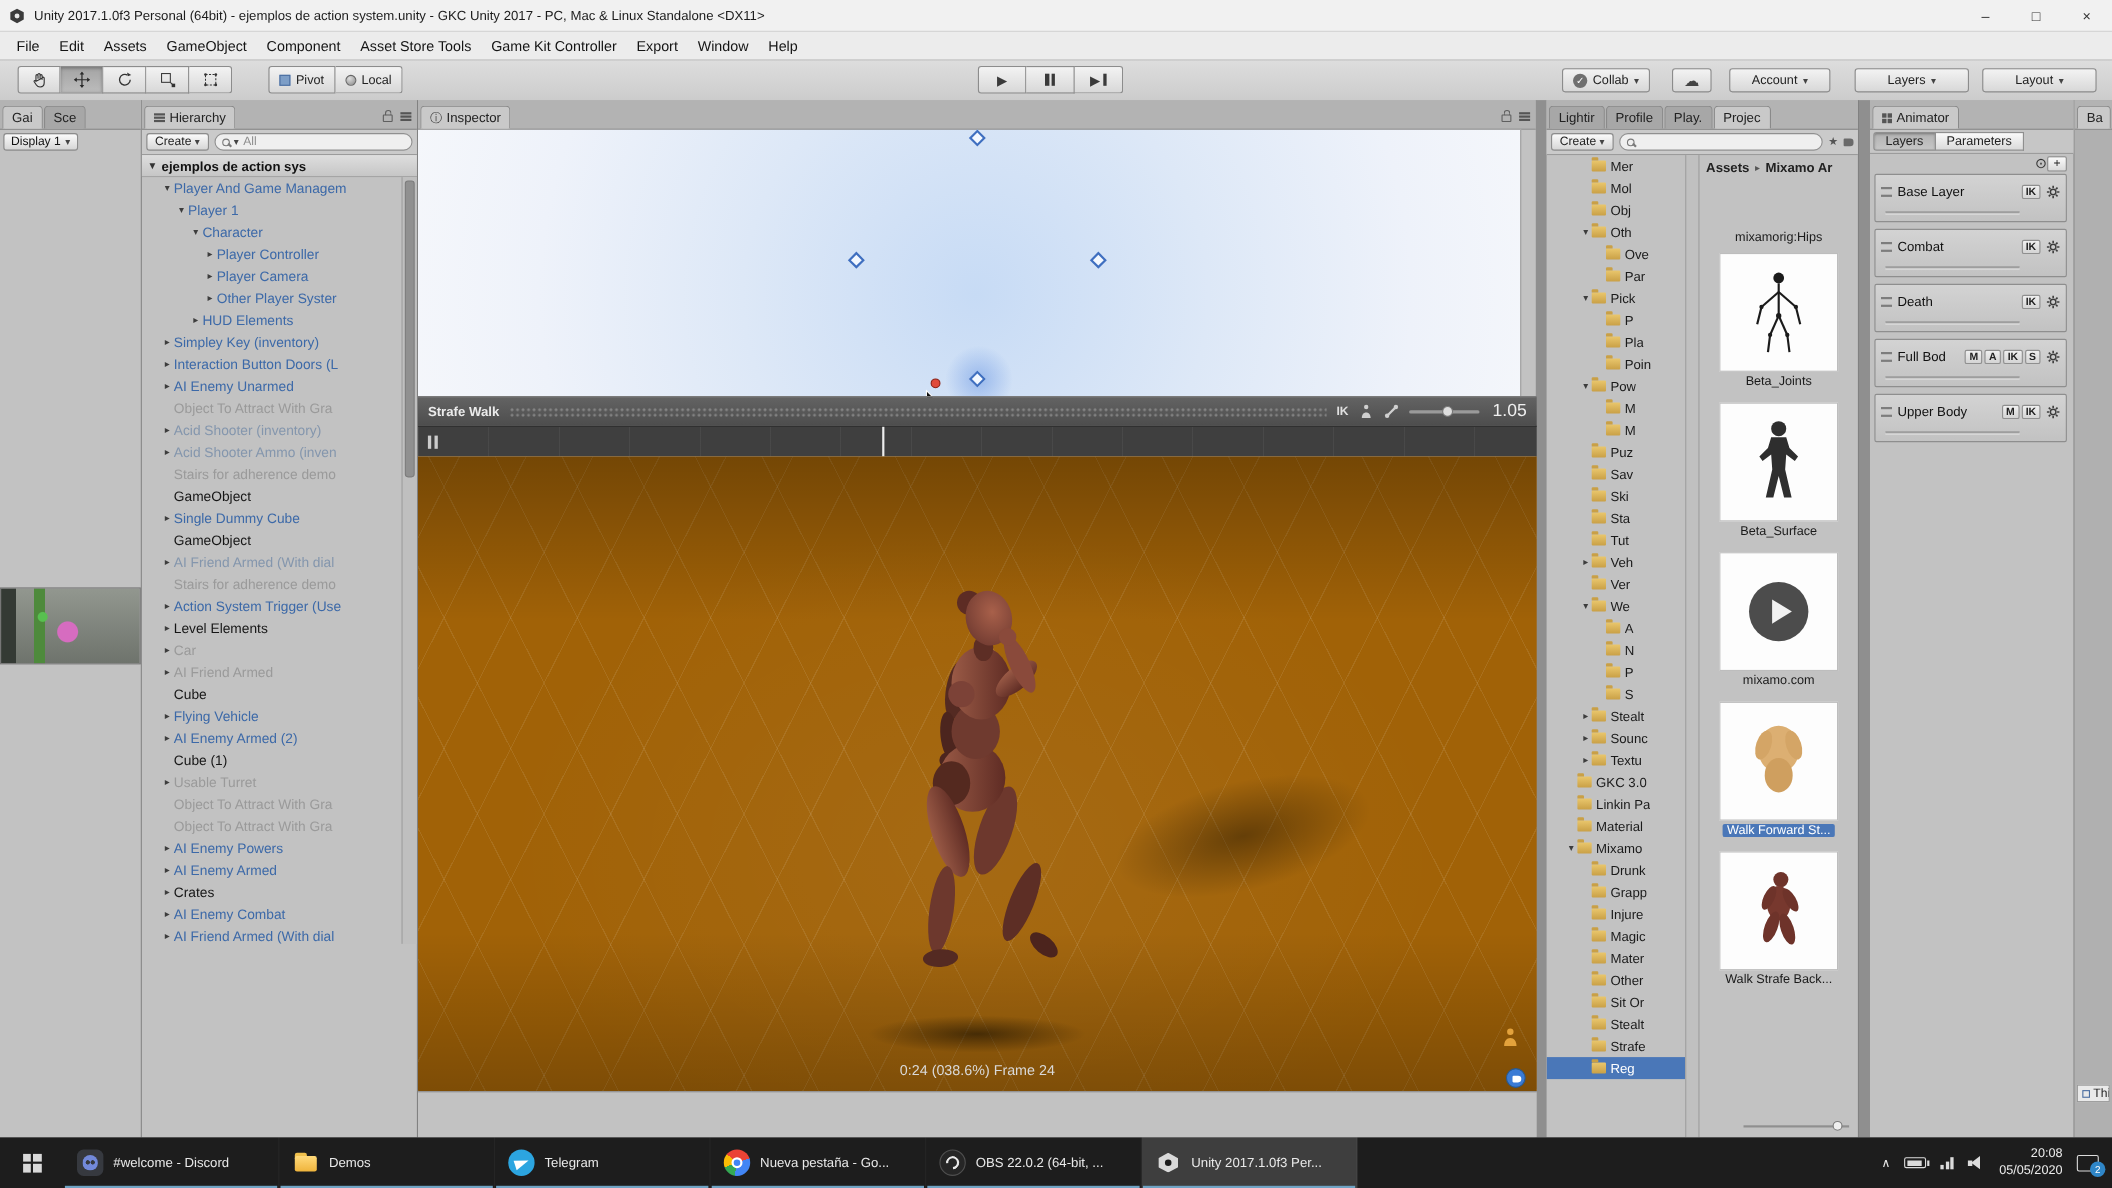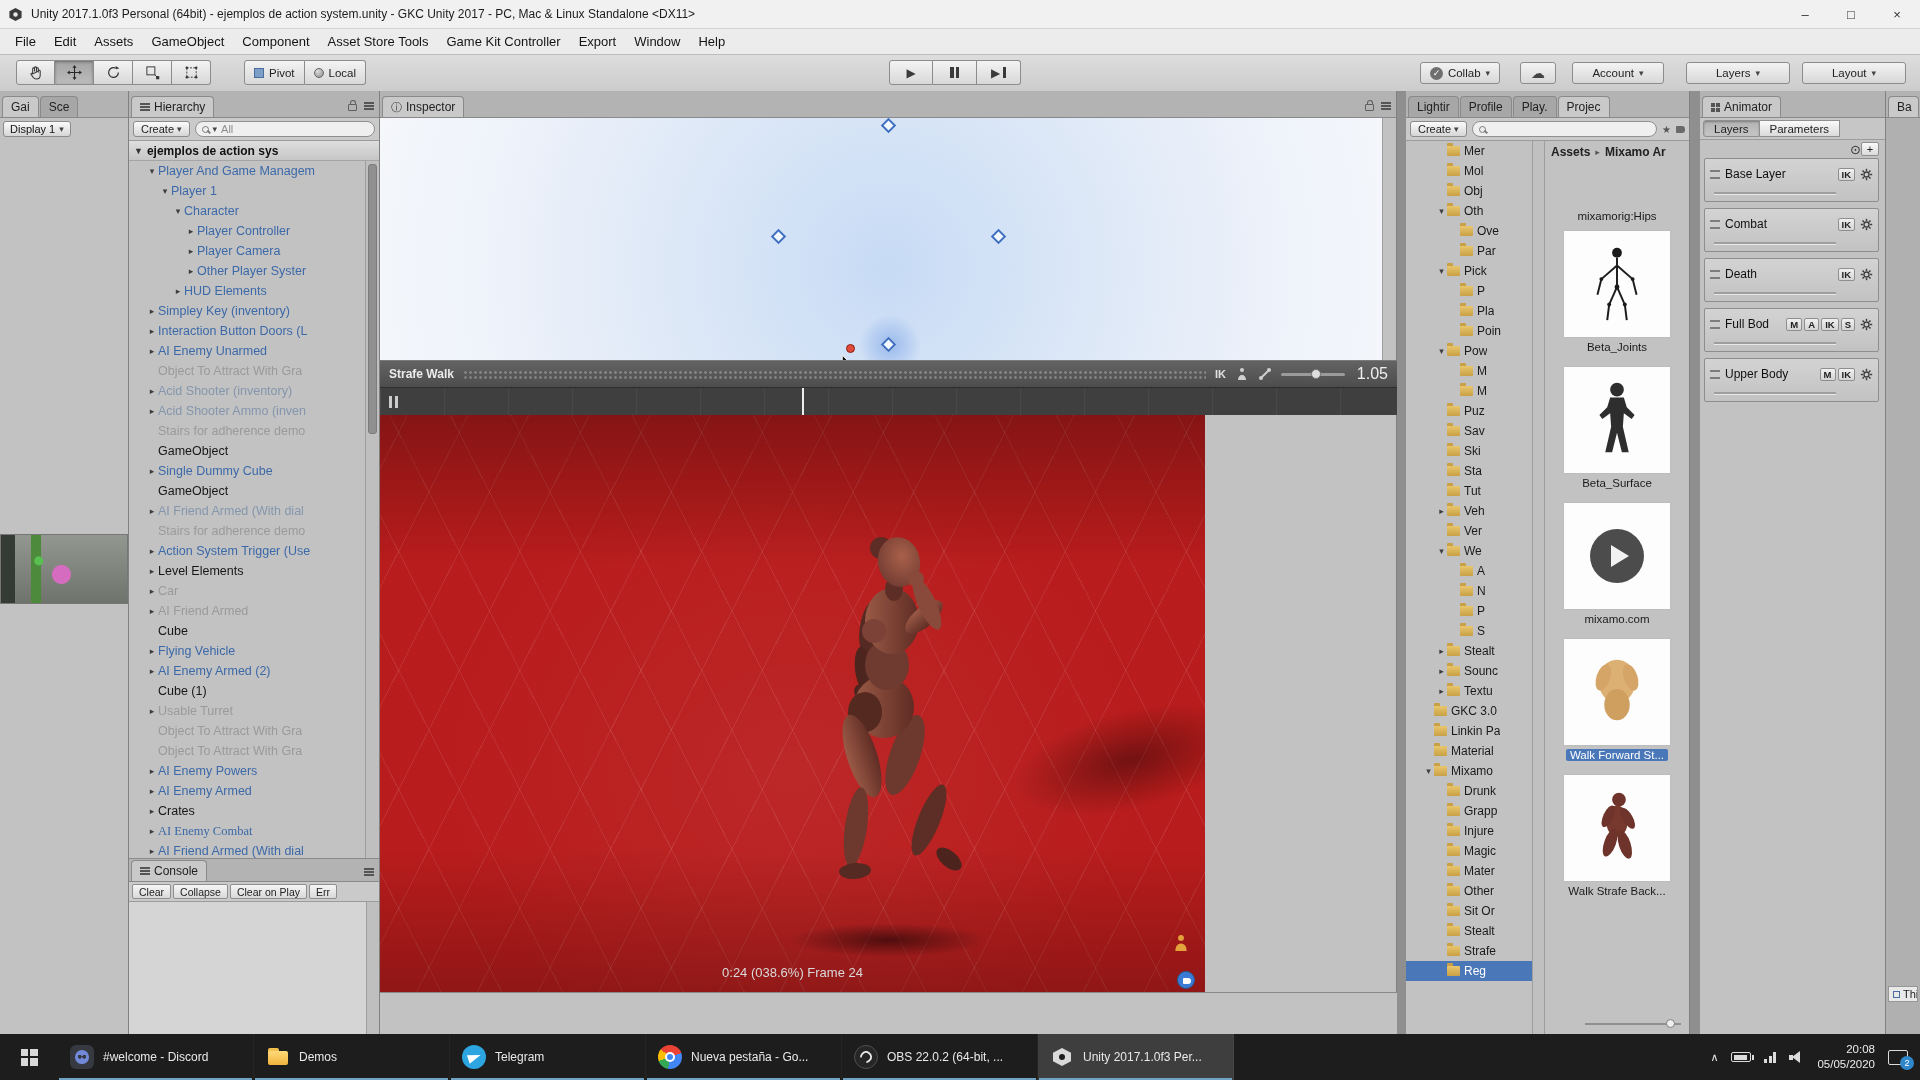--- a/index.html
+++ b/index.html
@@ -154,21 +154,21 @@
   .sb-ik{font-size:11px;font-weight:bold;color:#e0e0e0;}
   .sb-icon{width:14px;height:14px;opacity:.9;flex:none;}
   .sb-slider{width:64px;height:3px;background:#9a9a9a;border-radius:2px;position:relative;flex:none;}
   .sb-knob{position:absolute;left:30px;top:-4px;width:10px;height:10px;border-radius:50%;background:#dedede;border:1px solid #777;}
   .sb-value{font-size:16px;color:#efefef;width:34px;text-align:right;}
   .timeline{position:absolute;left:0;top:296px;width:1017px;height:28px;background:#3f3f3f;border-top:1px solid #2d2d2d;
     background-image:repeating-linear-gradient(90deg,rgba(255,255,255,.05) 0 1px,rgba(0,0,0,0) 1px 64px);}
   .tl-pause{position:absolute;left:9px;top:8px;display:flex;gap:2.5px;}
   .tl-pause span{width:3px;height:12px;background:#cccccc;}
   .playhead{position:absolute;left:422px;top:0;width:1.5px;height:100%;background:#ededed;}
-  .preview{position:absolute;left:0;top:324px;width:825px;height:577px;background:#b91c1c;overflow:hidden;}
+  .preview{position:absolute;left:0;top:324px;width:1017px;height:577px;background:#a16207;overflow:hidden;}
   .grid-layer{position:absolute;inset:0;background-image:
     repeating-linear-gradient(63deg,rgba(255,255,255,.085) 0 1px,rgba(0,0,0,0) 1px 54px),
     repeating-linear-gradient(-63deg,rgba(255,255,255,.085) 0 1px,rgba(0,0,0,0) 1px 54px);}
   .shade-layer{position:absolute;inset:0;background:
     linear-gradient(rgba(0,0,0,.28),rgba(0,0,0,0) 26%,rgba(0,0,0,0) 75%,rgba(0,0,0,.22)),
     radial-gradient(ellipse at 50% 62%,rgba(255,255,255,.05),rgba(0,0,0,0) 60%);}
   .cast-shadow{position:absolute;left:630px;top:295px;width:240px;height:100px;transform:rotate(-14deg);
     background:radial-gradient(ellipse at center,rgba(0,0,0,.38),rgba(0,0,0,0) 70%);}
   .foot-shadow{position:absolute;left:408px;top:508px;width:200px;height:34px;
     background:radial-gradient(ellipse,rgba(0,0,0,.5),rgba(0,0,0,0) 70%);}
@@ -582,52 +582,32 @@
             <span class="h-label">AI Enemy Powers</span>
           </div>
           <div class="h-row c-prefab a-closed" style="padding-left: 17px;">
             <span class="fold"></span>
             <span class="h-label">AI Enemy Armed</span>
           </div>
           <div class="h-row c-normal a-closed" style="padding-left: 17px;">
             <span class="fold"></span>
             <span class="h-label">Crates</span>
           </div>
-          <div class="h-row c-prefab a-closed" style="padding-left: 17px; font-family: Liberation Serif, serif;">
+          <div class="h-row c-prefab a-closed" style="padding-left: 17px;">
             <span class="fold"></span>
             <span class="h-label">AI Enemy Combat</span>
           </div>
           <div class="h-row c-prefab a-closed" style="padding-left: 17px;">
             <span class="fold"></span>
             <span class="h-label">AI Friend Armed (With dial</span>
           </div>
         </div>
       <div class="vscroll">
           <div class="sthumb hier-thumb"></div>
         </div>
-      <div class="console">
-        <div class="ptabs">
-          <div class="ptab active">
-              <span class="icon-lines"></span>
-              <span>Console</span>
-            </div>
-          <div class="ptab-icons">
-              <span class="icon-lines"></span>
-            </div>
-        </div>
-        <div class="console-btns">
-
-        <div class="c-btn">Clear</div>
-            <div class="c-btn">Collapse</div>
-            <div class="c-btn">Clear on Play</div>
-            <div class="c-btn">Err</div>
-          </div>
-        <div class="console-body"></div>
-        <div class="console-scroll"></div>
-      </div>
     </div>
 
     <div class="panel center">
       <div class="ptabs">
         <div class="ptab active">
             <span class="info-glyph">ⓘ</span>
             <span>Inspector</span>
           </div>
         <div class="ptab-icons">
             <span class="icon-lock"></span>

